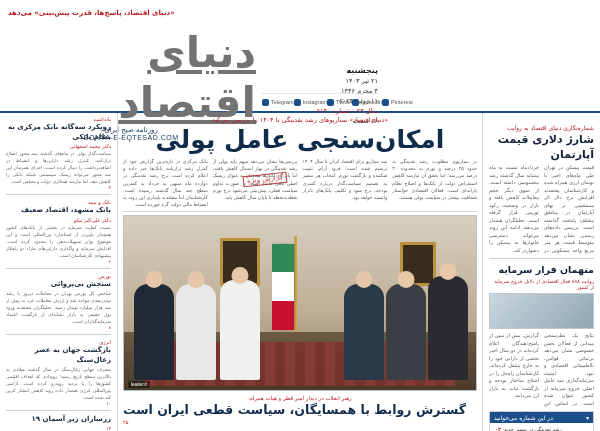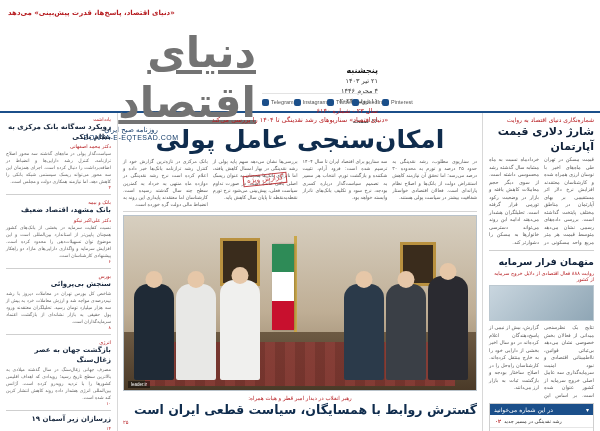--- a/index.html
+++ b/index.html
@@ -198,21 +198,21 @@
     background: #1b4f8a;
     display: inline-block;
   }
 
   
   .col-right {
     position: absolute;
     top: 113px; right: 0;
     width: 118px;
     height: 318px;
-    padding: 3px 6px;
+    padding: 11px 6px;
     box-sizing: border-box;
     border-left: 1px solid #d8d8d8;
   }
   .col-left {
     position: absolute;
     top: 113px; left: 0;
     width: 118px;
     height: 354px;
     padding: 3px 6px;
     box-sizing: border-box;
@@ -444,21 +444,21 @@
   .bottom-kicker {
     font-size: 5.5px;
     color: #b61c20;
     text-align: center;
     margin-top: 4px;
   }
   .bottom-title {
     font-size: 12.5px;
     font-weight: bold;
     color: #0f2c4d;
-    text-align: right;
+    text-align: left;
     line-height: 16px;
     margin-top: 1px;
   }
   .bottom-ref {
     text-align: left;
     font-size: 5px;
     color: #b61c20;
     margin-top: 1px;
   }
 

